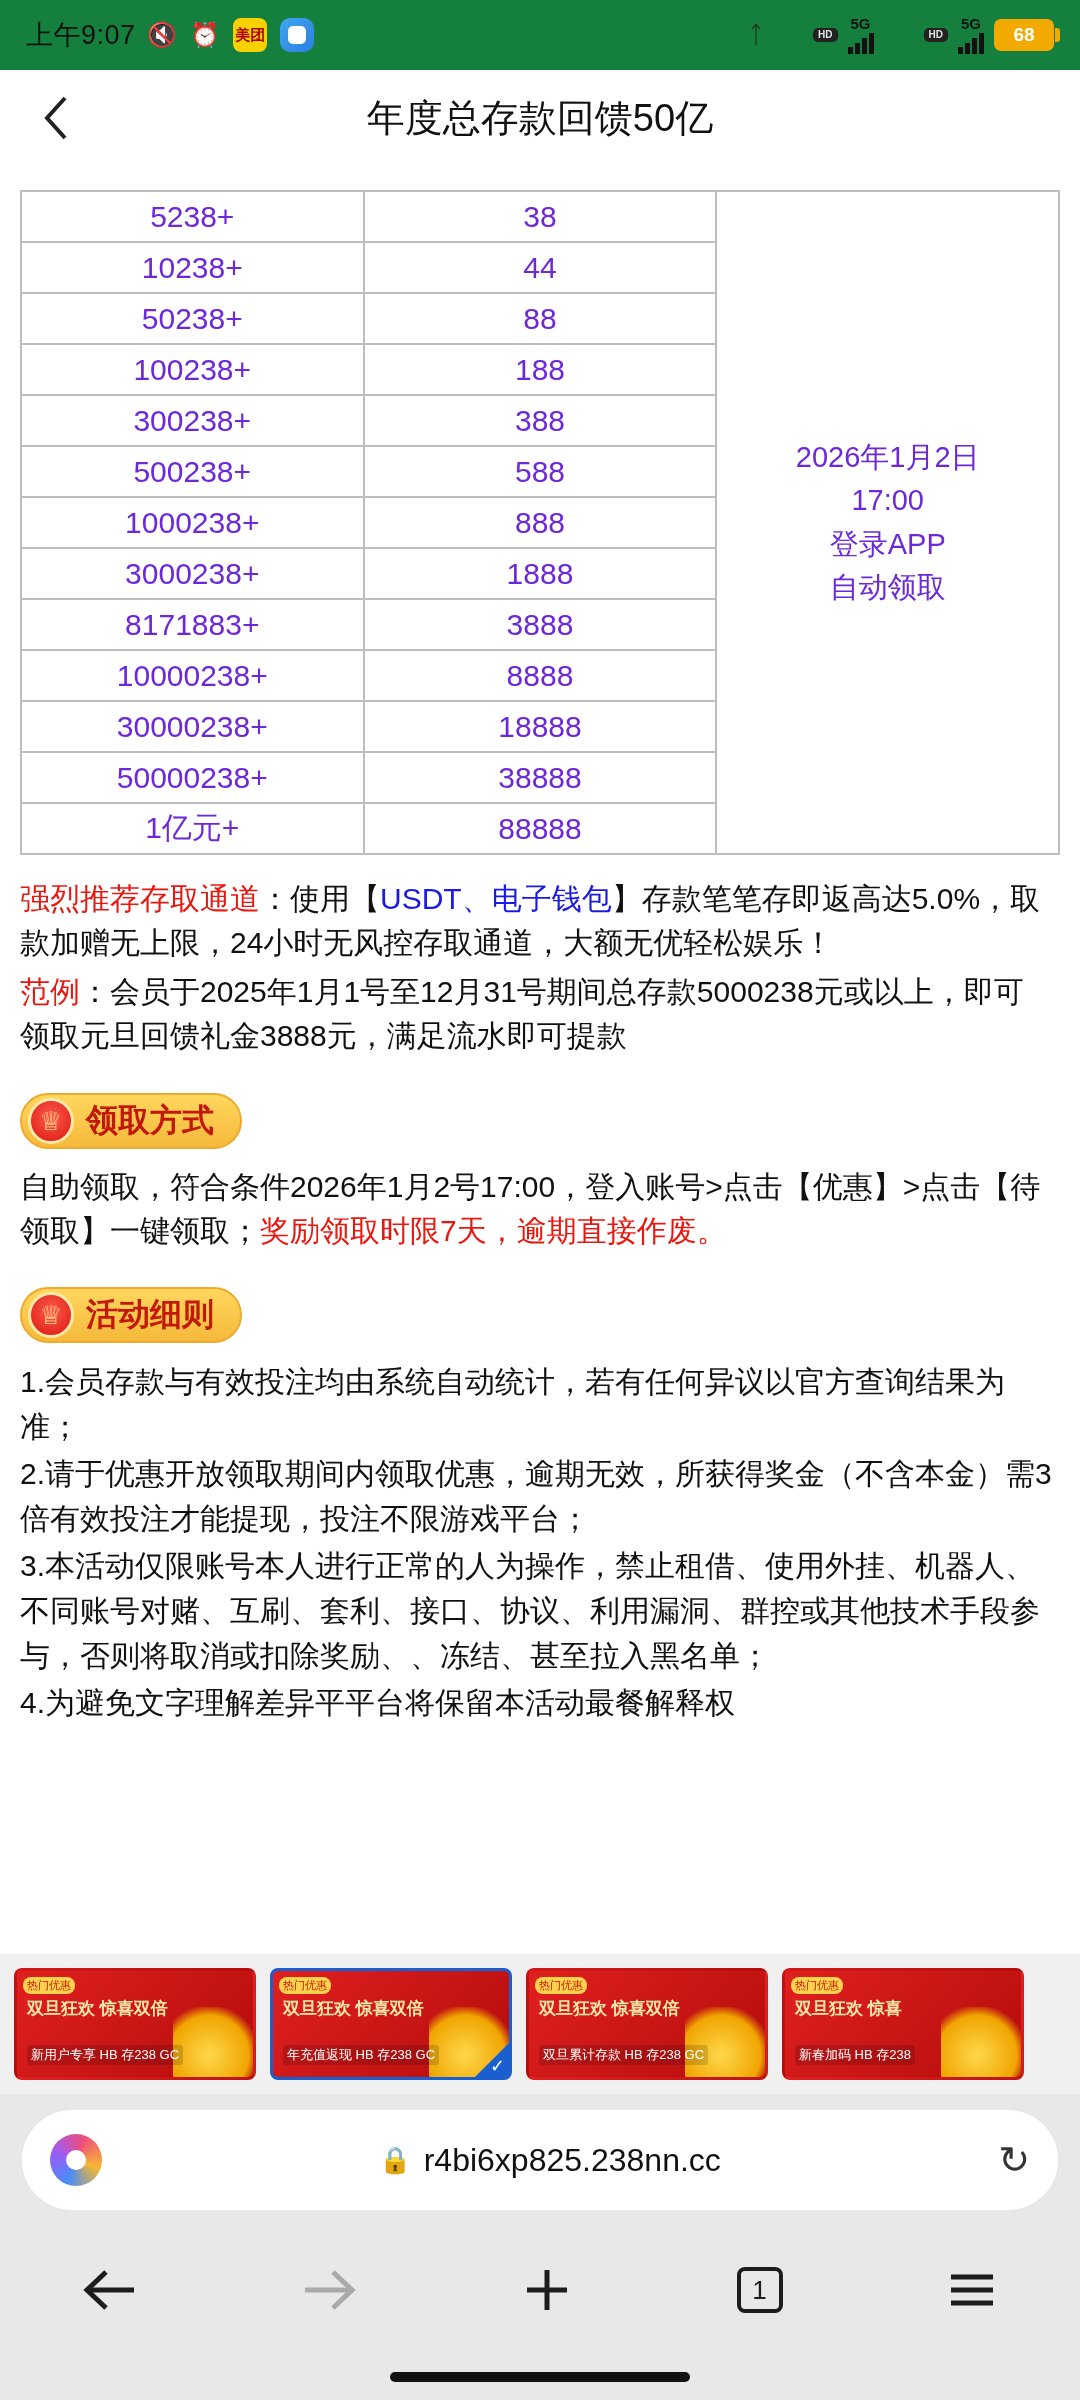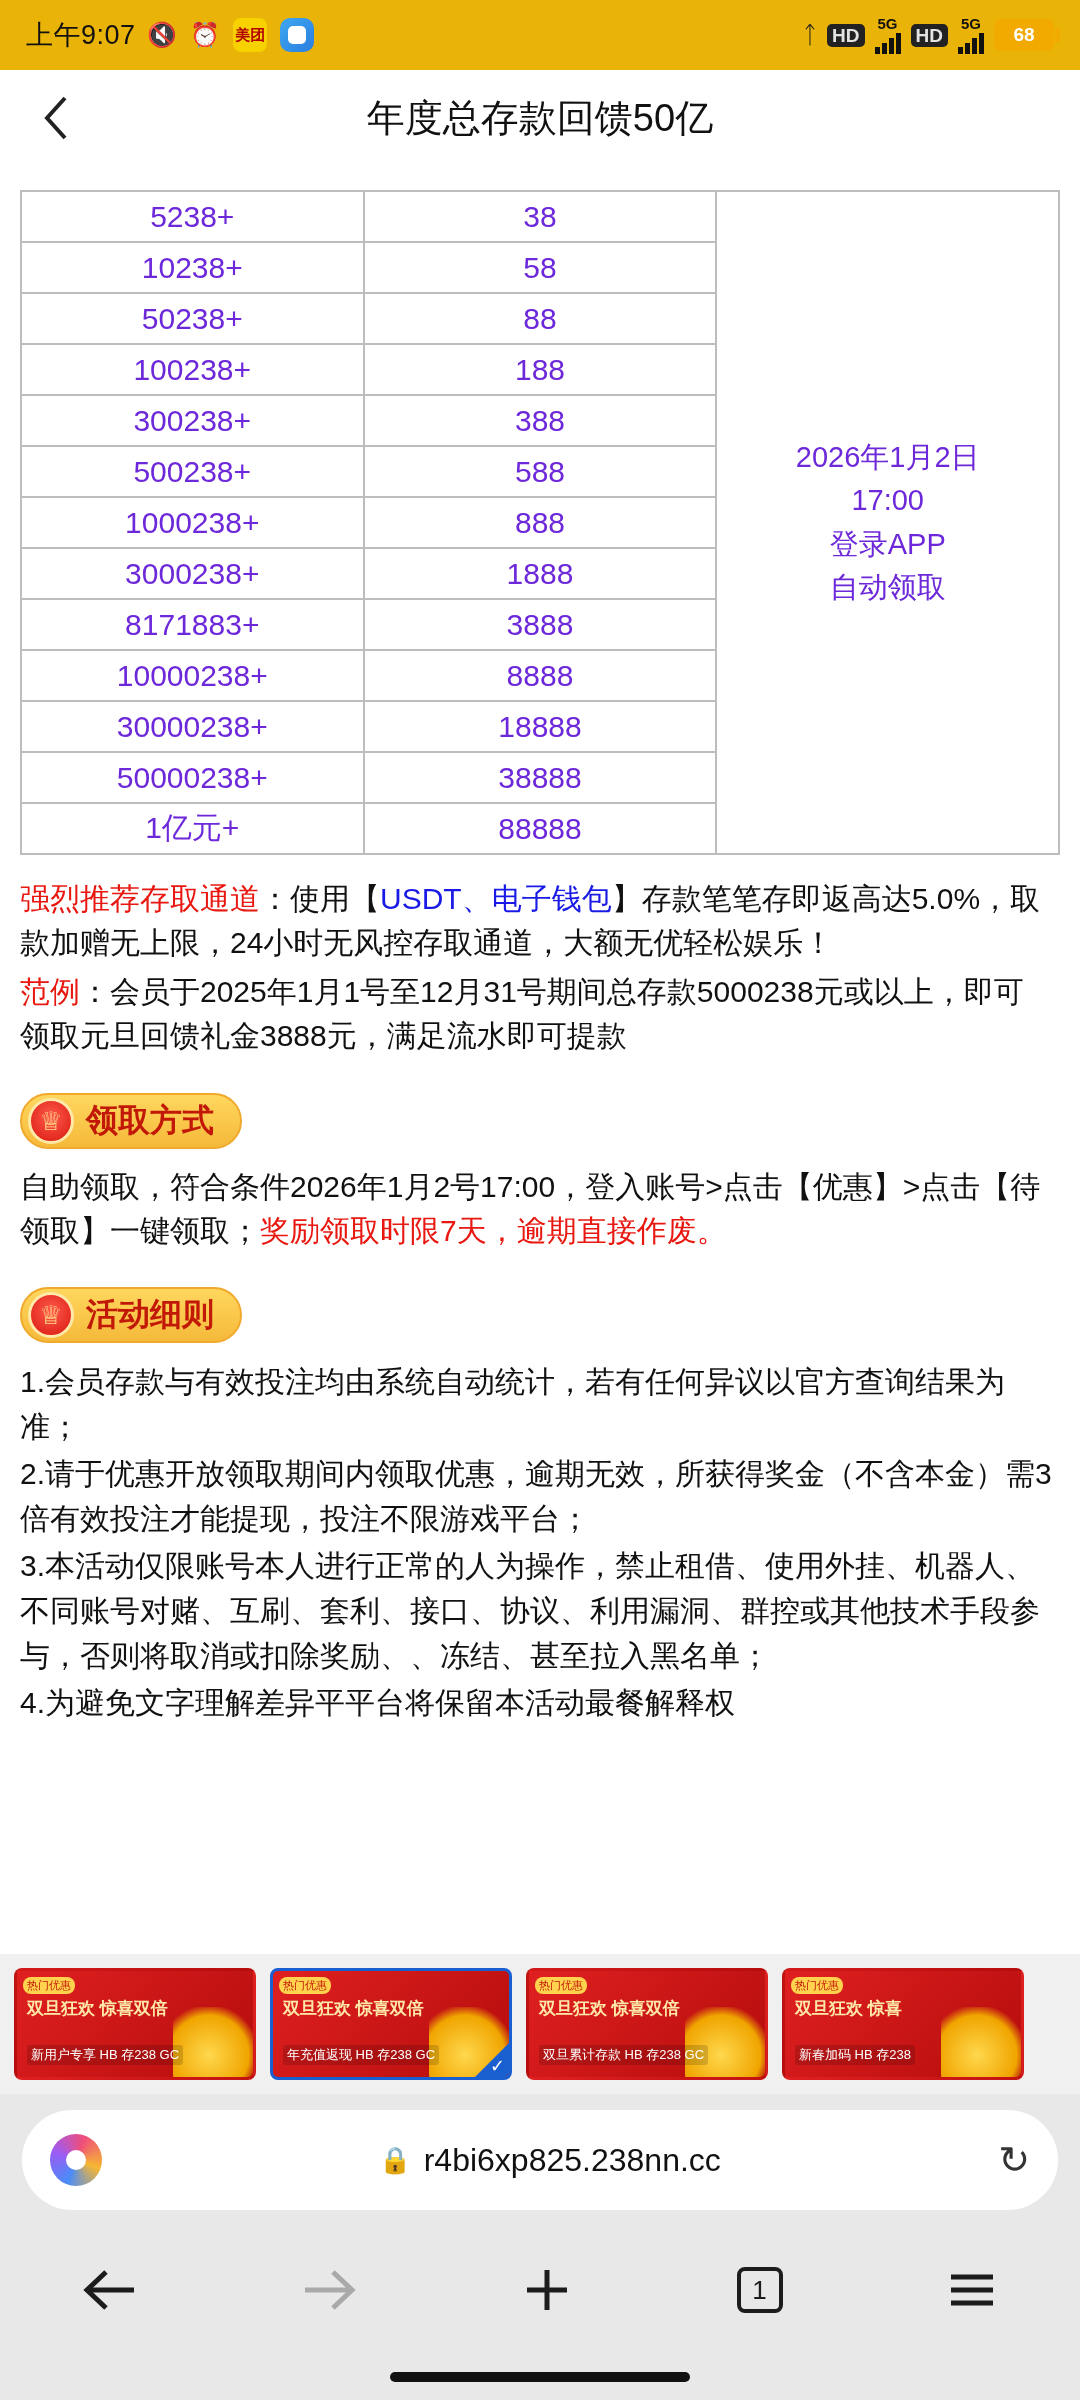--- a/index.html
+++ b/index.html
@@ -6,41 +6,41 @@
   html, body {
     width: 1080px; height: 2400px;
     background: #e8e8e8;
     font-family: "Liberation Sans", sans-serif;
     overflow: hidden;
   }
   .screen { width: 1080px; height: 2400px; position: relative; background:#fff; display:flex; flex-direction:column; }
 
   
   .statusbar {
-    height: 70px; background: #eab308; display:flex; align-items:center;
+    height: 70px; background: #15803d; display:flex; align-items:center;
     padding: 0 26px; gap: 12px; flex: none;
   }
   .sb-time { font-size: 27px; color:#111; letter-spacing:0.5px; }
   .sb-left-icons { display:flex; align-items:center; gap:13px; }
   .sb-ic { font-size: 24px; color:#222; line-height:1; }
   .sb-badge {
     width: 34px; height: 34px; border-radius: 8px; background:#f7d200;
     color:#b30000; font-size:15px; display:flex; align-items:center; justify-content:center;
     font-weight:bold;
   }
   .sb-badge2 {
     width: 34px; height: 34px; border-radius: 10px;
     background: linear-gradient(135deg,#3ea7f0,#2b7ee0);
     display:flex; align-items:center; justify-content:center;
   }
   .sb-badge2 .inner { width:18px; height:18px; border-radius:5px; background:#fff; }
   .sb-right { margin-left:auto; display:flex; align-items:center; gap:10px; }
   .sb-hd {
-    background:#222; color:#e3e3e3; font-size:19px; font-weight:bold;
-    border-radius:5px; padding:2px 5px; line-height:1;
+    background:#222; color:#e3e3e3; font-size:10px; font-weight:bold;
+    border-radius:5px; padding:2px 5px; line-height:1;margin-left:40px;
   }
   .sb-5g { font-size: 15px; color:#111; font-weight:bold; }
   .sb-stack { display:flex; flex-direction:column; align-items:center; line-height:1; gap:1px; }
   .bars { display:flex; align-items:flex-end; gap:2px; height:22px; }
   .bars i { display:block; width:5px; background:#111; }
   .bars i:nth-child(1){height:7px}.bars i:nth-child(2){height:11px}
   .bars i:nth-child(3){height:16px}.bars i:nth-child(4){height:21px}
   .battery {
     width: 60px; height: 32px; border-radius: 7px; background:#f2a900;
     color:#fff; font-size:19px; display:flex; align-items:center; justify-content:center;
@@ -229,21 +229,21 @@
         <td class="c2">38</td>
         <td class="c3" rowspan="13">
           <div>2026年1月2日</div>
           <div>17:00</div>
           <div>登录APP</div>
           <div>自动领取</div>
         </td>
       </tr>
       <tr>
         <td class="c1">10238+</td>
-        <td class="c2">58</td>
+        <td class="c2">44</td>
       </tr>
       <tr>
         <td class="c1">50238+</td>
         <td class="c2">88</td>
       </tr>
       <tr>
         <td class="c1">100238+</td>
         <td class="c2">188</td>
       </tr>
       <tr>

